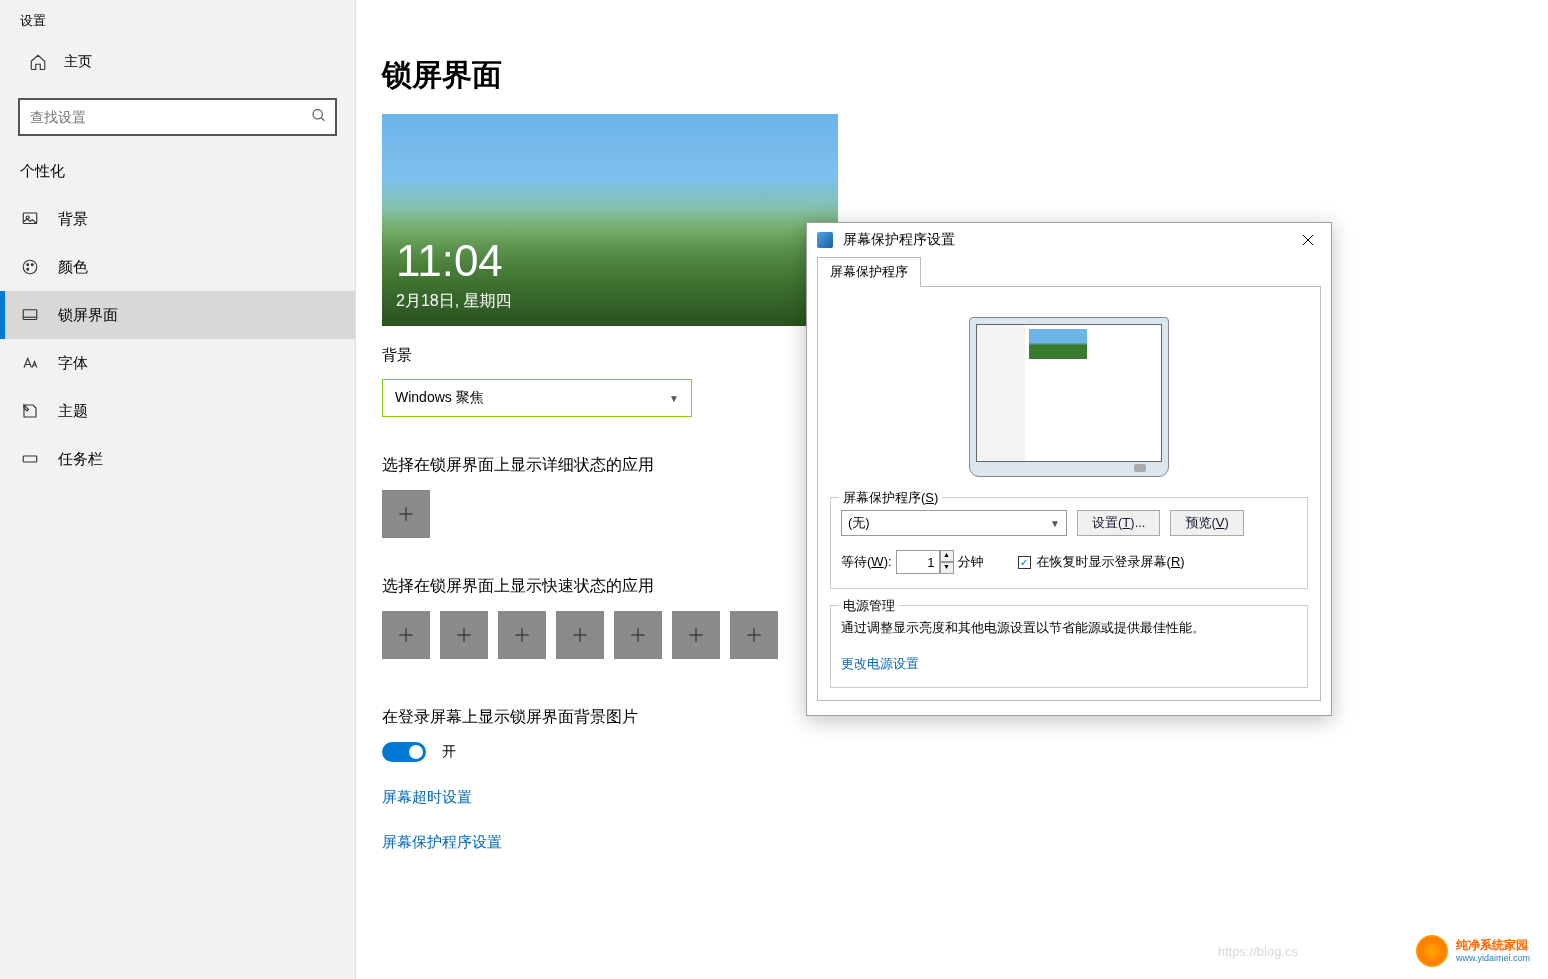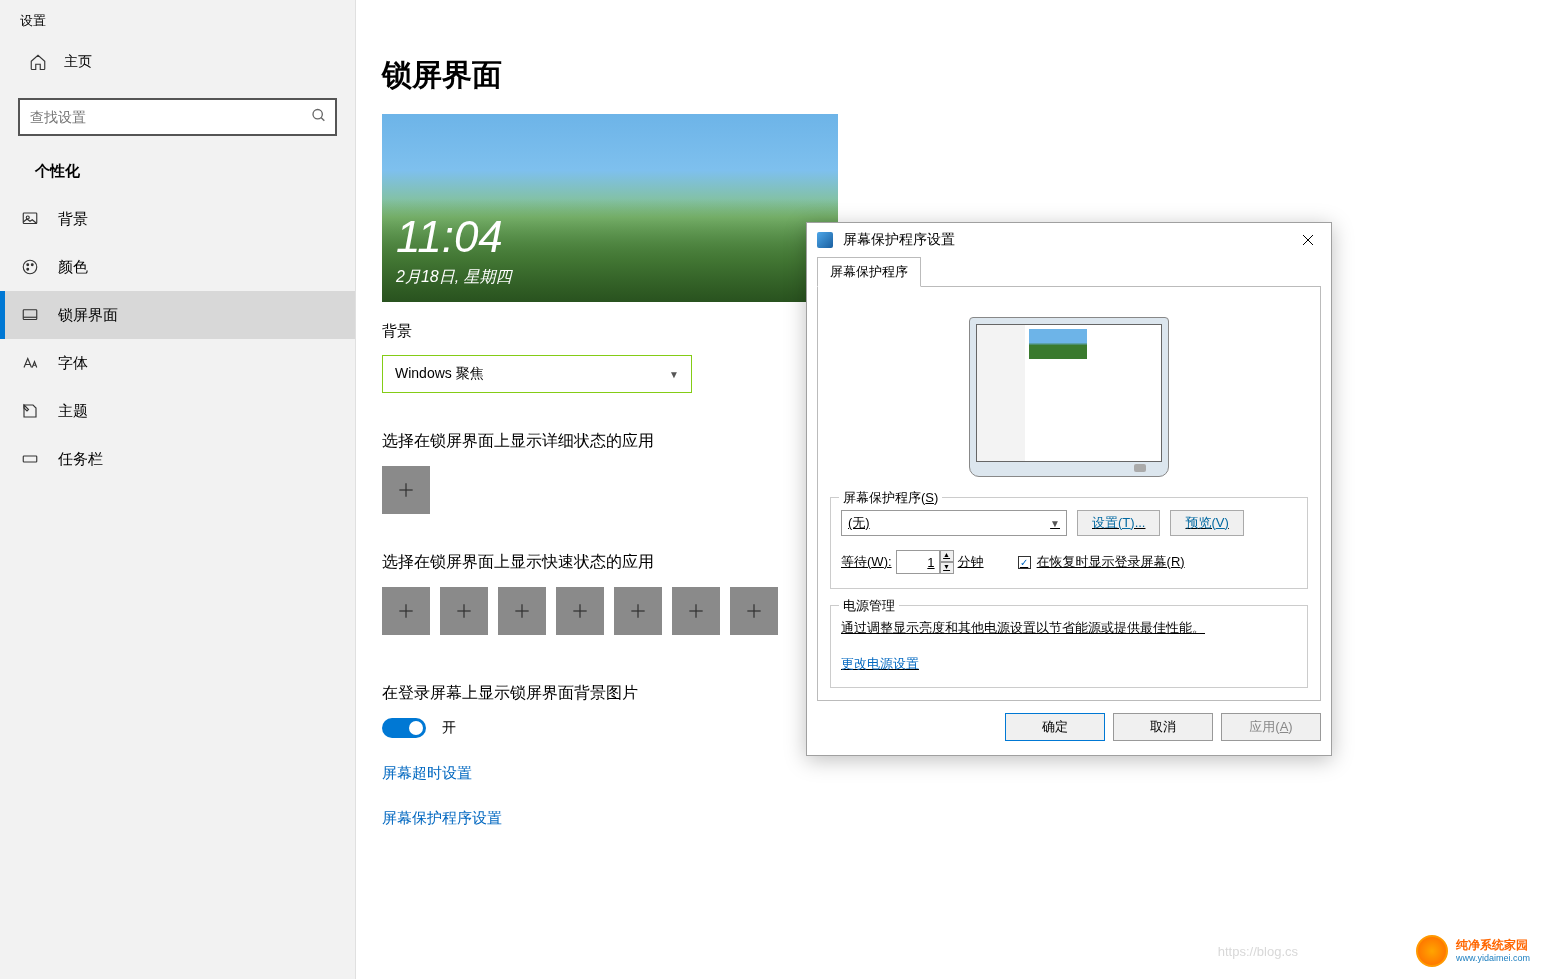--- a/index.html
+++ b/index.html
@@ -4,29 +4,29 @@
 <style>
 * { box-sizing: border-box; margin: 0; padding: 0; font-family: "Microsoft YaHei", "Segoe UI", sans-serif; }
 body { background: #fff; font-size: 14px; color: #000; width: 1548px; height: 979px; position: relative; overflow: hidden; }
 
 .sidebar { position: absolute; left: 0; top: 0; width: 356px; height: 100%; background: #f2f2f2; border-right: 1px solid #e0e0e0; }
 .sidebar-title { font-size: 13px; padding: 12px 20px 8px; }
 .home-row { display: flex; align-items: center; padding: 14px 28px; cursor: pointer; gap: 16px; }
 .search-box { margin: 12px 18px 18px; border: 2px solid #555; background: #fff; height: 38px; position: relative; display: flex; align-items: center; }
 .search-box input { border: none; outline: none; width: calc(100% - 36px); padding: 0 10px; font-size: 14px; background: transparent; }
 .search-icon { position: absolute; right: 8px; top: 50%; transform: translateY(-50%); color: #666; }
-.section-label { font-size: 15px; font-weight: 700; padding: 8px 35px 14px; }
+.section-label { font-size: 15px; font-weight: 400; padding: 8px 20px 14px; }
 .nav-item { display: flex; align-items: center; padding: 14px 20px; cursor: pointer; gap: 18px; position: relative; font-size: 15px; }
 .nav-item.selected { background: #d8d8d8; }
 .nav-item.selected::before { content: ""; position: absolute; left: 0; top: 0; bottom: 0; width: 5px; background: #0078d4; }
 .nav-icon { width: 20px; height: 20px; display: flex; align-items: center; justify-content: center; color: #333; flex-shrink: 0; }
 
 .main { position: absolute; left: 356px; right: 0; top: 0; bottom: 0; padding: 55px 26px 20px; overflow: hidden; }
 .page-title { font-size: 30px; font-weight: 600; margin-bottom: 18px; }
-.preview-img { width: 456px; height: 188px; position: relative; background: linear-gradient(to bottom, #6db4e8 0%, #7ec0ee 30%, #86c27a 55%, #3a7a2e 100%); border-radius: 0; overflow: hidden; font-style: italic; }
+.preview-img { width: 456px; height: 212px; position: relative; background: linear-gradient(to bottom, #6db4e8 0%, #7ec0ee 30%, #86c27a 55%, #3a7a2e 100%); border-radius: 0; overflow: hidden; }
 .preview-img::after { content: ""; position: absolute; left: 0; right: 0; bottom: 0; height: 55%; background: linear-gradient(to bottom, rgba(0,0,0,0) 0%, rgba(60,110,45,0.85) 60%, rgba(40,80,30,0.95) 100%); }
 .preview-time { position: absolute; left: 14px; bottom: 40px; font-size: 44px; font-weight: 300; color: #fff; z-index: 2; }
 .preview-date { position: absolute; left: 14px; bottom: 14px; font-size: 16px; color: #fff; z-index: 2; }
 
 .field-label { margin-top: 20px; font-size: 15px; }
 .dropdown { width: 310px; border: 1px solid #84cc16; height: 38px; display: flex; align-items: center; justify-content: space-between; padding: 0 12px; margin-top: 14px; cursor: pointer; background: #fff; }
 .chevron { font-size: 10px; color: #555; }
 
 .sub-label { font-size: 16px; margin-top: 38px; margin-bottom: 14px; }
 .tile { width: 48px; height: 48px; background: #8a8a8a; display: inline-flex; align-items: center; justify-content: center; cursor: pointer; margin-right: 5px; }
@@ -46,25 +46,25 @@
 .dialog-close { position: absolute; right: 0; top: 0; width: 46px; height: 34px; display: flex; align-items: center; justify-content: center; cursor: pointer; }
 .dialog-body { padding: 0 10px 14px; }
 .tab { display: inline-block; background: #fff; border: 1px solid #bbb; border-bottom: 1px solid #fff; padding: 5px 12px; font-size: 13px; position: relative; z-index: 2; }
 .tab-panel { border: 1px solid #bbb; margin-top: -1px; padding: 16px 12px 12px; }
 .monitor-preview { width: 200px; height: 160px; margin: 14px auto 20px; background: #dce6ee; border: 1px solid #888; border-radius: 4px 4px 10px 10px; position: relative; padding: 6px; }
 .monitor-screen { background: #fff; width: 100%; height: 138px; border: 1px solid #666; position: relative; }
 .mini-sidebar { position: absolute; left: 0; top: 0; bottom: 0; width: 48px; background: #f3f3f3; }
 .mini-img { position: absolute; left: 52px; top: 4px; width: 58px; height: 30px; background: linear-gradient(to bottom, #6db4e8 45%, #3a7a2e 55%); }
 .monitor-preview::after { content: ""; position: absolute; right: 22px; bottom: 4px; width: 12px; height: 8px; background: #aaa; border-radius: 2px; }
 
-.fieldset { border: 1px solid #ccc; padding: 12px 10px 14px; margin-top: 8px; position: relative; font-size: 13px; text-decoration: underline; }
+.fieldset { border: 1px solid #ccc; padding: 12px 10px 14px; margin-top: 8px; position: relative; font-size: 13px; }
 .fieldset-legend { position: absolute; top: -9px; left: 8px; background: #fff; padding: 0 4px; font-size: 13px; }
 .row { display: flex; align-items: center; gap: 10px; }
 .combo { border: 1px solid #999; height: 26px; padding: 0 6px; display: flex; align-items: center; justify-content: space-between; background: #fff; width: 226px; font-size: 13px; }
-.btn-sm { border: 1px solid #aaa; background: #f0f0f0; height: 26px; padding: 0 14px; font-size: 13px; cursor: pointer; color: #0369a1; }
+.btn-sm { border: 1px solid #aaa; background: #f0f0f0; height: 26px; padding: 0 14px; font-size: 13px; cursor: pointer; color: #0f172a; }
 .spinner { display: flex; align-items: center; }
 .spinner input { width: 44px; height: 24px; border: 1px solid #999; text-align: right; padding-right: 4px; font-size: 13px; }
 .spinner-btns { display: flex; flex-direction: column; }
 .spinner-btns span { border: 1px solid #999; width: 14px; height: 12px; font-size: 7px; line-height: 8px; text-align: center; background: #f0f0f0; cursor: pointer; }
 .checkbox { display: flex; align-items: center; gap: 6px; font-size: 13px; }
 .checkbox-box { width: 13px; height: 13px; border: 1px solid #333; background: #fff; display: flex; align-items: center; justify-content: center; font-size: 10px; color: #0067c0; }
 .link-sm { color: #0067c0; font-size: 13px; cursor: pointer; }
 .dialog-buttons { display: flex; justify-content: flex-end; gap: 8px; padding: 12px 0 0; }
 .dlg-btn { border: 1px solid #999; background: #f0f0f0; width: 100px; height: 28px; font-size: 13px; cursor: pointer; }
 .dlg-btn.primary { border: 1px solid #0078d4; }
@@ -284,25 +284,20 @@
         </div>
       </div>
 
       <div class="fieldset" style="margin-top:16px;">
         <div class="fieldset-legend">电源管理</div>
         <div style="line-height:1.6;">通过调整显示亮度和其他电源设置以节省能源或提供最佳性能。</div>
         <div style="margin-top:16px;"><a class="link-sm">更改电源设置</a></div>
       </div>
     </div>
 
-    <div class="dialog-buttons">
-      <button class="dlg-btn primary">确定</button>
-      <button class="dlg-btn">取消</button>
-      <button class="dlg-btn disabled">应用(<u>A</u>)</button>
-    </div>
   </div>
 </div>
 
 <div class="ghost-url">https://blog.cs</div>
 <div class="watermark">
   <div class="wm-badge"></div>
   <div>
     <div class="wm-text">纯净系统家园</div>
     <div class="wm-url">www.yidaimei.com</div>
   </div>

